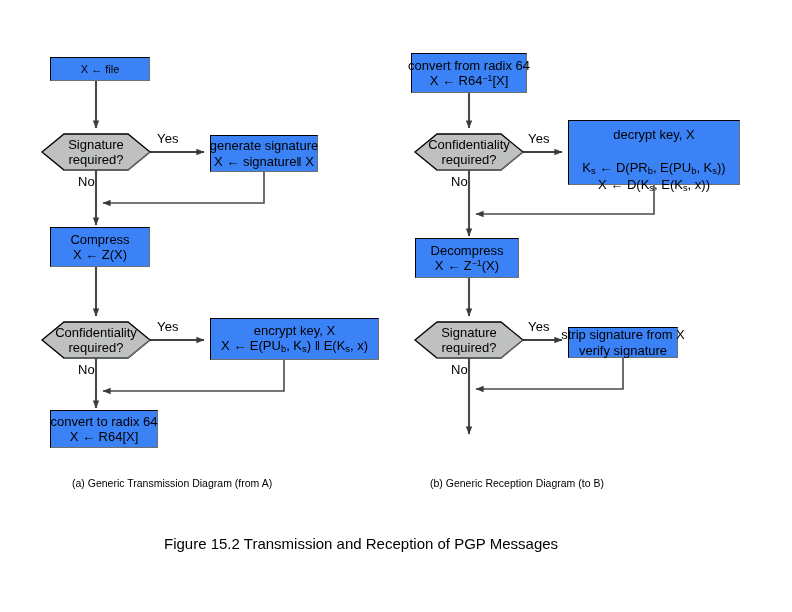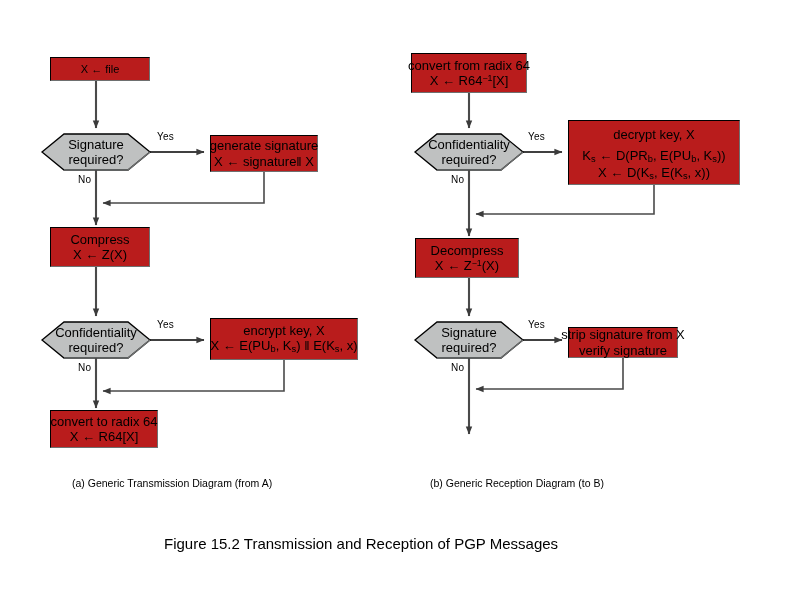--- a/index.html
+++ b/index.html
@@ -35,41 +35,41 @@
     display: flex;
     flex-direction: column;
     align-items: center;
     justify-content: center;
     text-align: center;
     line-height: 1.18;
     color: #000;
     pointer-events: auto;
   }
   .proc {
-    background: #b91c1c;
+    background: #3b82f6;
     border-top: 1.4px solid #000000;
     border-left: 1.4px solid #000000;
     border-right: 1.4px solid #6e7070;
     border-bottom: 1.4px solid #6e7070;
   }
   .decision {
     background: transparent;
     border: 0;
   }
   .node .ln { white-space: nowrap; display: block; }
 
   .fs11 { font-size: 11px; }
   .fs105 { font-size: 13px; }
 
   sub { font-size: 0.72em; vertical-align: -0.22em; }
   sup { font-size: 0.68em; vertical-align: 0.42em; }
 
   .edge-label {
     position: absolute;
-    font-size: 10px;
+    font-size: 13px;
     color: #000;
     white-space: nowrap;
   }
 
   .sublabel {
     position: absolute;
     font-size: 10.5px;
     white-space: nowrap;
     color: #000;
   }
@@ -159,21 +159,21 @@
   <div class="node proc fs105" style="left:50px; top:227px; width:100px; height:40px;">
     <span class="ln">Compress</span>
     <span class="ln">X ← Z(X)</span>
   </div>
 
   <div class="node decision fs105" style="left:42px; top:322px; width:108px; height:36px;">
     <span class="ln">Confidentiality</span>
     <span class="ln">required?</span>
   </div>
 
-  <div class="node proc fs105" style="left:210px; top:318px; width:148px; height:42px;">
+  <div class="node proc fs105" style="left:210px; top:318px; width:169px; height:42px;">
     <span class="ln">encrypt key, X</span>
     <span class="ln">X ← E(PU<sub>b</sub>, K<sub>s</sub>) ‖ E(K<sub>s</sub>, x)</span>
   </div>
 
   <div class="node proc fs105" style="left:50px; top:410px; width:108px; height:38px;">
     <span class="ln">convert to radix 64</span>
     <span class="ln">X ← R64[X]</span>
   </div>
 
   <div class="edge-label arrowtxt" style="left:157px; top:131px;">Yes</div>
@@ -185,21 +185,21 @@
     <span class="ln">convert from radix 64</span>
     <span class="ln">X ← R64<sup>−1</sup>[X]</span>
   </div>
 
   <div class="node decision fs105" style="left:415px; top:134px; width:108px; height:36px;">
     <span class="ln">Confidentiality</span>
     <span class="ln">required?</span>
   </div>
 
   <div class="node proc fs105" style="left:568px; top:120px; width:172px; height:65px; justify-content:flex-start; padding-top:6px;">
-    <span class="ln" style="margin-bottom:6px;">decrypt key, X</span>
+    <span class="ln" style="margin-bottom:18px;">decrypt key, X</span>
     <span class="ln">K<sub>s</sub> ← D(PR<sub>b</sub>, E(PU<sub>b</sub>, K<sub>s</sub>))</span>
     <span class="ln">X ← D(K<sub>s</sub>, E(K<sub>s</sub>, x))</span>
   </div>
 
   <div class="node proc fs105" style="left:415px; top:238px; width:104px; height:40px;">
     <span class="ln">Decompress</span>
     <span class="ln">X ← Z<sup>−1</sup>(X)</span>
   </div>
 
   <div class="node decision fs105" style="left:415px; top:322px; width:108px; height:36px;">

